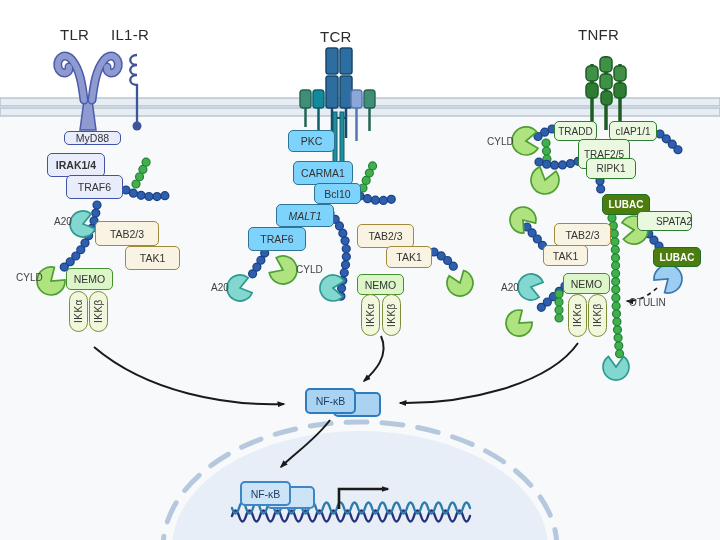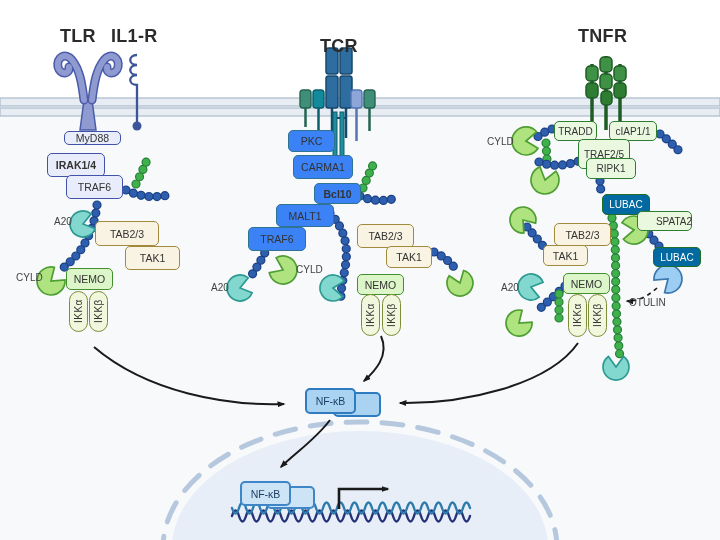--- a/index.html
+++ b/index.html
@@ -1,29 +1,29 @@
 <!DOCTYPE html>
 <html><head>
 <meta charset="utf-8">
 <style>
   html,body{margin:0;padding:0;background:#fff;}
   #stage{position:relative;width:720px;height:540px;background:#ffffff;overflow:hidden;
          font-family:"Liberation Sans",sans-serif;}
   #art{position:absolute;left:0;top:0;z-index:1;}
-  .title{position:absolute;z-index:3;font-weight:bold;font-size:18px;color:#2b2b2b;letter-spacing:.3px;}
+  .title{position:absolute;z-index:3;font-weight:normal;font-size:15px;color:#2b2b2b;letter-spacing:.3px;}
   .pill{position:absolute;z-index:2;display:flex;align-items:center;justify-content:center;
         border-radius:5px;font-size:10.5px;color:#333;box-sizing:border-box;white-space:nowrap;}
   .f10{font-size:10px;}
   .lav{background:#e9ecfa;border:1.8px solid #4053a8;}
-  .blu{background:#3b82f6;border:1.8px solid #2e7391;}
+  .blu{background:#7dd3fc;border:1.8px solid #2e7391;}
   .tan{background:#f8f3e2;border:1.8px solid #a18a3c;}
   .grn{background:#ddf6c9;border:1.8px solid #44902c;}
   .lgrn{background:#eaf8e0;border:1.8px solid #2e7d32;}
   .ygrn{background:#f0f7dc;border:1.8px solid #7e8d3a;}
-  .dgrn{background:#0369a1;border:1.8px solid #1d6e28;color:#fff;font-weight:normal;}
+  .dgrn{background:#4d7c0f;border:1.8px solid #1d6e28;color:#fff;font-weight:bold;}
   .nfkb{background:#a9d3f1;border:2px solid #2f7bc0;color:#1d3f66;}
   .nfkb2{background:#cde3f6;border:2px solid #3f86c8;color:#1d3f66;}
   .vpill{writing-mode:vertical-rl;transform:rotate(180deg);font-size:10px;border-radius:10px;letter-spacing:.5px;}
   .tag{position:absolute;z-index:3;font-size:10px;color:#3f3f3f;}
 </style>
 </head>
 <body>
 
 <div id="stage">
 
@@ -152,38 +152,38 @@
     <path d="M381,336 C390,356 374,372 364,381" marker-end="url(#ah)"></path>
     <path d="M578,343 C548,386 462,404 400,403" marker-end="url(#ah)"></path>
     <path d="M330,420 C316,439 294,454 281,467" marker-end="url(#ah)"></path>
     <path d="M657,288 Q641,302 627,301" stroke-width="1.6" stroke-dasharray="4 4" marker-end="url(#ah)"></path>
     <path d="M339,509 L339,489 L388,489" stroke-width="2.6" marker-end="url(#ah)"></path>
   </g>
 </svg>
 
 <div class="title" style="left:60px;top:26px;">TLR</div>
 <div class="title" style="left:111px;top:26px;">IL1-R</div>
-<div class="title" style="left:320px;top:36px;">TCR</div>
+<div class="title" style="left:320px;top:28px;">TCR</div>
 <div class="title" style="left:578px;top:26px;">TNFR</div>
 
 <div class="pill lav" style="left:64px;top:131px;width:57px;height:14px;">MyD88</div>
 <div class="pill lav" style="left:47px;top:153px;width:58px;height:24px;font-weight:bold;">IRAK1/4</div>
 <div class="pill lav" style="left:66px;top:175px;width:57px;height:24px;">TRAF6</div>
 <div class="pill tan" style="left:95px;top:221px;width:64px;height:25px;">TAB2/3</div>
 <div class="pill tan" style="left:125px;top:246px;width:55px;height:24px;">TAK1</div>
 <div class="pill grn" style="left:66px;top:268px;width:47px;height:22px;">NEMO</div>
 <div class="pill ygrn vpill" style="left:69px;top:291px;width:19px;height:41px;">IKKα</div>
 <div class="pill ygrn vpill" style="left:89px;top:291px;width:19px;height:41px;">IKKβ</div>
 <div class="tag" style="left:54px;top:216px;">A20</div>
 <div class="tag" style="left:16px;top:272px;">CYLD</div>
 
 <div class="pill blu" style="left:288px;top:130px;width:47px;height:22px;">PKC</div>
-<div class="pill blu" style="left:293px;top:155px;width:60px;height:24px;">CARMA1</div>
-<div class="pill blu" style="left:314px;top:183px;width:47px;height:21px;font-weight:bold;">Bcl10</div>
-<div class="pill blu" style="left:276px;top:204px;width:58px;height:23px;">MALT1</div>
+<div class="pill blu" style="left:293px;top:161px;width:60px;height:24px;">CARMA1</div>
+<div class="pill blu" style="left:314px;top:183px;width:47px;height:21px;">Bcl10</div>
+<div class="pill blu" style="left:276px;top:204px;width:58px;height:23px;font-style:italic;">MALT1</div>
 <div class="pill blu" style="left:248px;top:227px;width:58px;height:24px;">TRAF6</div>
 <div class="pill tan" style="left:357px;top:224px;width:57px;height:24px;">TAB2/3</div>
 <div class="pill tan" style="left:386px;top:246px;width:46px;height:22px;">TAK1</div>
 <div class="pill grn" style="left:357px;top:274px;width:47px;height:21px;">NEMO</div>
 <div class="pill ygrn vpill" style="left:361px;top:294px;width:19px;height:42px;">IKKα</div>
 <div class="pill ygrn vpill" style="left:382px;top:294px;width:19px;height:42px;">IKKβ</div>
 <div class="tag" style="left:211px;top:282px;">A20</div>
 <div class="tag" style="left:296px;top:264px;">CYLD</div>
 
 <div class="pill lgrn f10" style="left:554px;top:121px;width:43px;height:20px;">TRADD</div>

